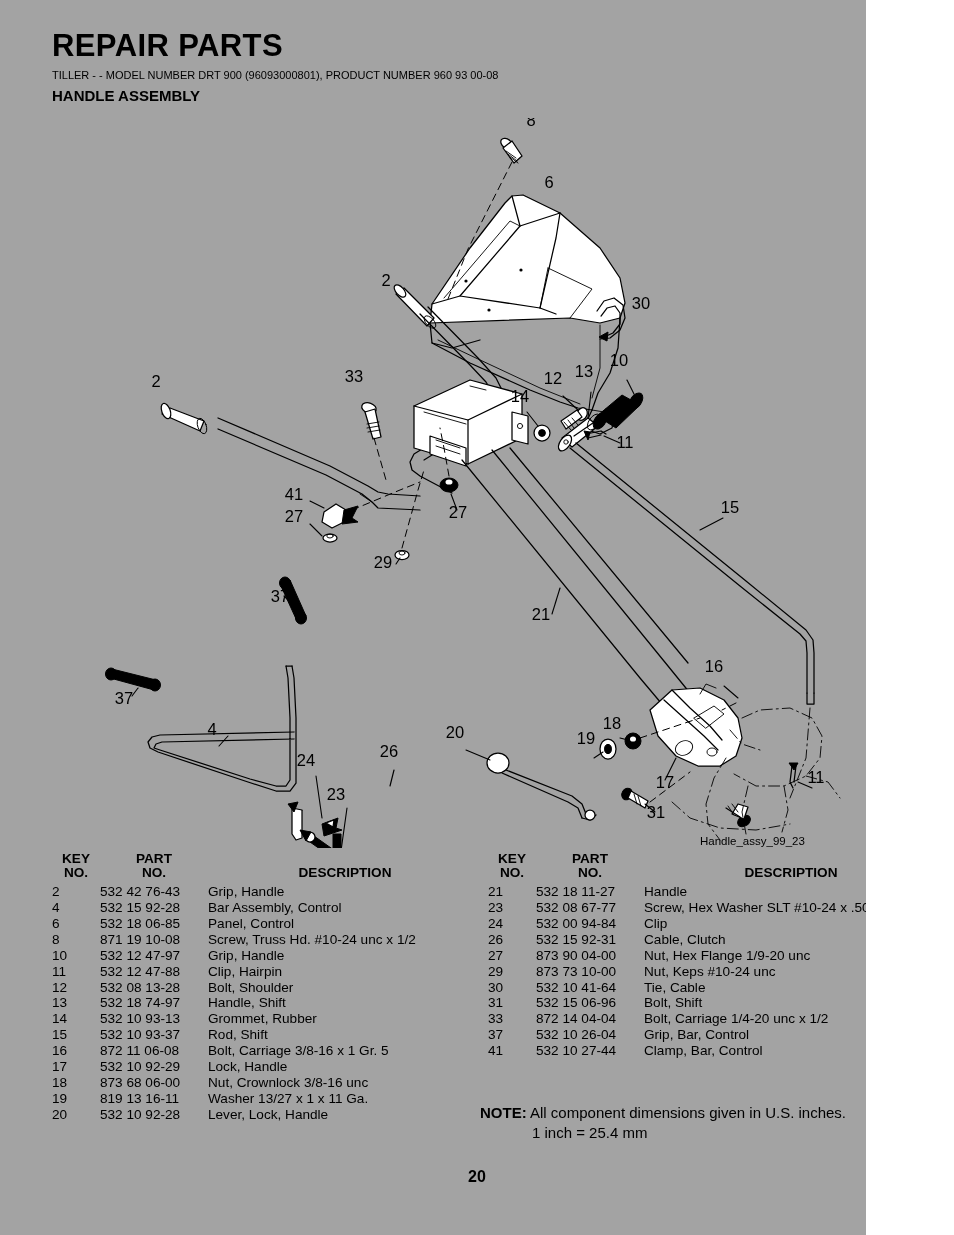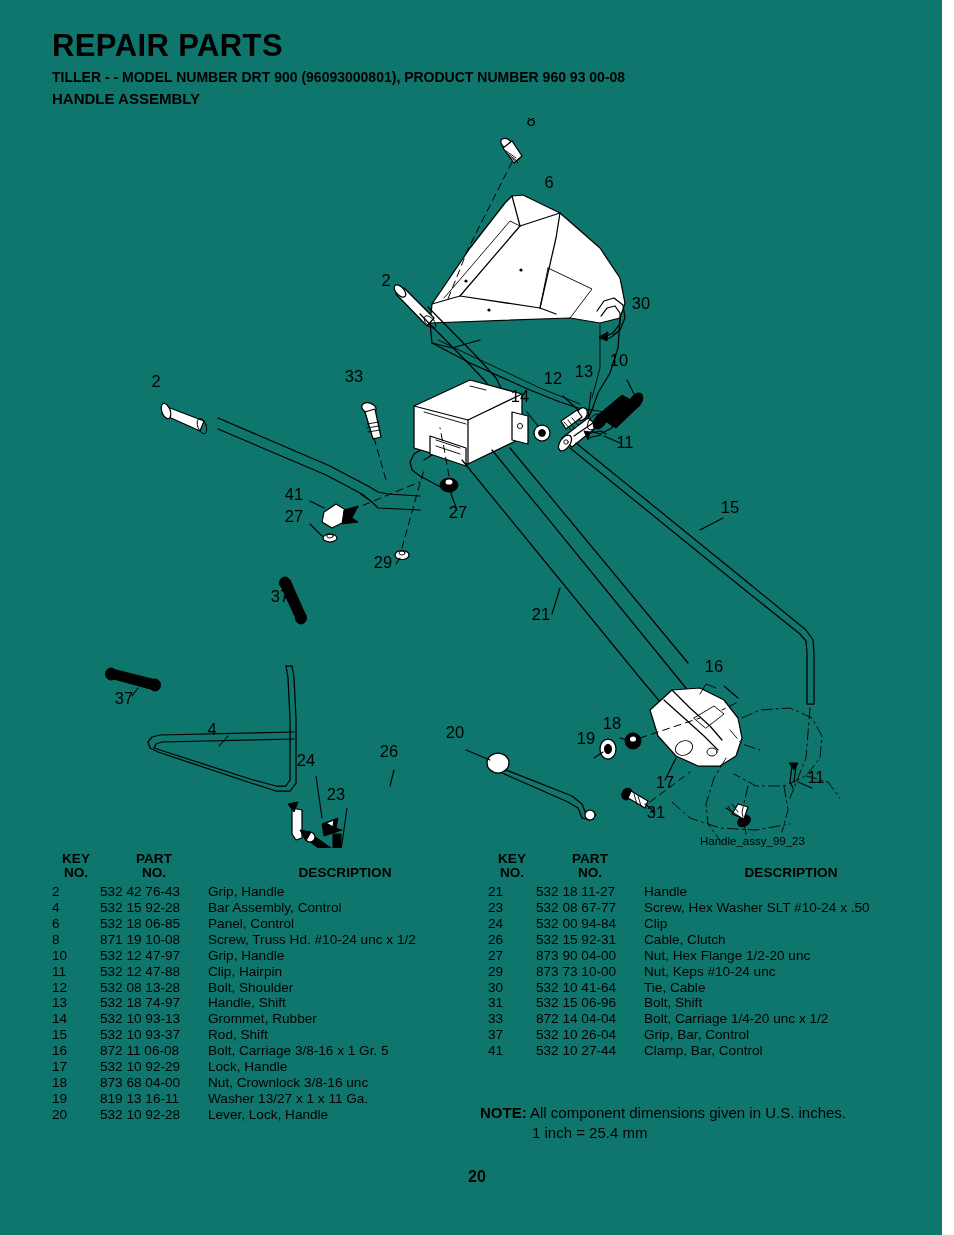--- a/index.html
+++ b/index.html
@@ -2,45 +2,45 @@
 <html><head>
 <meta charset="utf-8">
 <style>
   html, body {
     margin: 0;
     padding: 0;
     background: #ffffff;
   }
   .page {
     position: relative;
-    width: 942px;
+    width: 866px;
     height: 1235px;
-    background: #0f766e;
+    background: #a3a3a3;
     font-family: "Liberation Sans", sans-serif;
     color: #000000;
     overflow: hidden;
   }
 
   
   .header {
     position: absolute;
     left: 52px;
     top: 30px;
     width: 860px;
   }
   .title-main {
     font-size: 31px;
     font-weight: bold;
     letter-spacing: 0.4px;
     line-height: 1.05;
     margin: 0 0 6px 0;
   }
   .title-model {
-    font-size: 14px;
-    font-weight: bold;
+    font-size: 11px;
+    font-weight: normal;
     line-height: 1.2;
     margin: 0 0 5px 0;
     white-space: nowrap;
   }
   .title-section {
     font-size: 15px;
     font-weight: bold;
     line-height: 1.2;
     margin: 0;
   }
@@ -558,21 +558,21 @@
               <td class="c-part">872 11 06-08</td>
               <td class="c-desc">Bolt, Carriage  3/8-16 x 1 Gr. 5</td>
             </tr>
             <tr>
               <td class="c-key">17</td>
               <td class="c-part">532 10 92-29</td>
               <td class="c-desc">Lock, Handle</td>
             </tr>
             <tr>
               <td class="c-key">18</td>
-              <td class="c-part">873 68 04-00</td>
+              <td class="c-part">873 68 06-00</td>
               <td class="c-desc">Nut, Crownlock 3/8-16 unc</td>
             </tr>
             <tr>
               <td class="c-key">19</td>
               <td class="c-part">819 13 16-11</td>
               <td class="c-desc">Washer  13/27 x 1 x 11 Ga.</td>
             </tr>
             <tr>
               <td class="c-key">20</td>
               <td class="c-part">532 10 92-28</td>
@@ -610,21 +610,21 @@
               <td class="c-desc">Clip</td>
             </tr>
             <tr>
               <td class="c-key">26</td>
               <td class="c-part">532 15 92-31</td>
               <td class="c-desc">Cable, Clutch</td>
             </tr>
             <tr>
               <td class="c-key">27</td>
               <td class="c-part">873 90 04-00</td>
-              <td class="c-desc">Nut, Hex  Flange 1/2-20 unc</td>
+              <td class="c-desc">Nut, Hex  Flange 1/9-20 unc</td>
             </tr>
             <tr>
               <td class="c-key">29</td>
               <td class="c-part">873 73 10-00</td>
               <td class="c-desc">Nut, Keps  #10-24 unc</td>
             </tr>
             <tr>
               <td class="c-key">30</td>
               <td class="c-part">532 10 41-64</td>
               <td class="c-desc">Tie, Cable</td>

